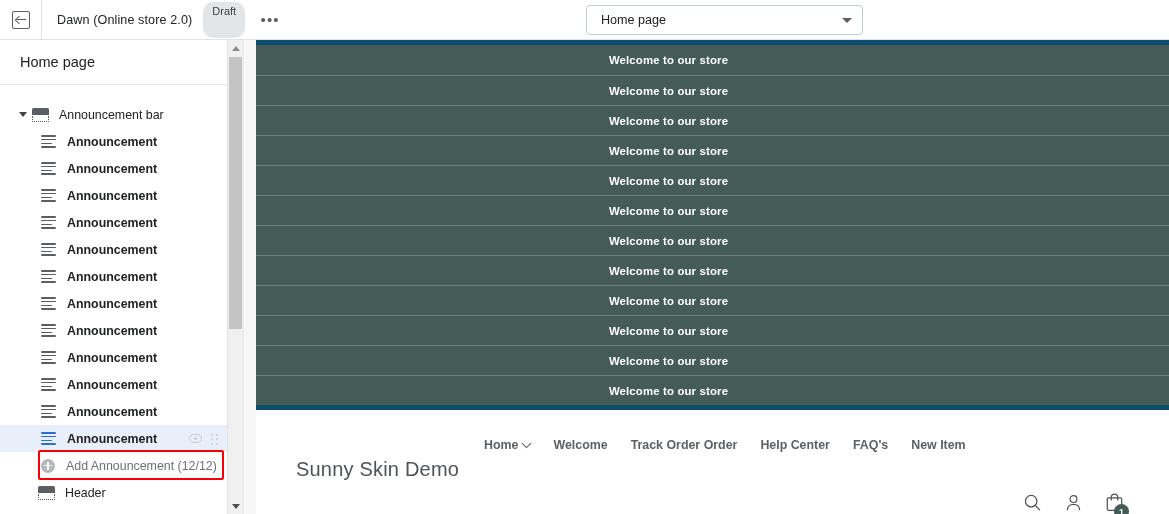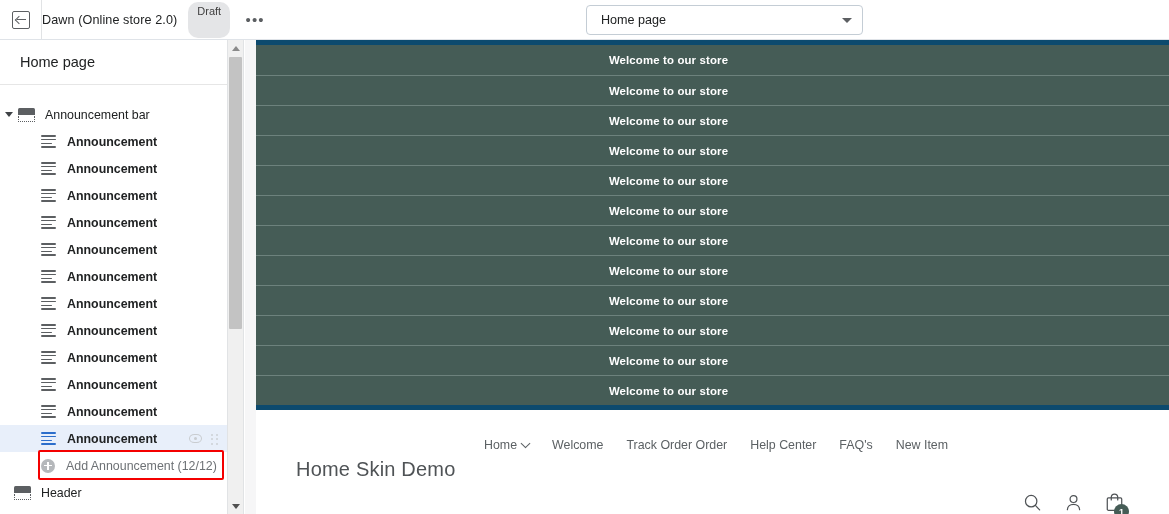--- a/index.html
+++ b/index.html
@@ -38,20 +38,21 @@
   }
   .exit-icon::after {
     content: "";
     position: absolute; left: 3.6px; top: 5.2px;
     width: 5px; height: 5px;
     border-left: 1.6px solid #5c5f62;
     border-bottom: 1.6px solid #5c5f62;
     transform: rotate(45deg);
   }
   #theme-name {
+    margin-left: 15px;
     font-size: 12.6px; color: #202223; letter-spacing: .1px;
     white-space: nowrap;
   }
   #draft-badge {
     margin-left: 11px;
     background: #e4e5e7; color: #404040;
     font-size: 11px; line-height: 1;
     padding: 4px 9px 21px; border-radius: 10px;
     white-space: nowrap;
   }
@@ -95,21 +96,21 @@
   }
   #tree { padding-top: 16px; }
 
   .tree-row {
     position: relative;
     height: 27px;
     display: flex; align-items: center;
     cursor: pointer;
     font-size: 12.4px; color: #202223;
   }
-  .tree-row.section { padding-left: 2px; }
+  .tree-row.section { padding-left: 16px; }
   .tree-row.child   { padding-left: 41px; font-weight: bold; }
   .tree-row.selected { background: #e8effa; }
   .tree-row.selected .row-label { color: #202223; }
 
   .disclosure {
     width: 14px; display: flex; align-items: center; justify-content: center;
     margin-right: 2px;
   }
   .disclosure i {
     width: 0; height: 0;
@@ -272,21 +273,21 @@
   }
   #store-logo {
     position: absolute; left: 40px; top: 48px;
     font-size: 20px; color: #4f5356; letter-spacing: .2px;
     white-space: nowrap;
   }
   #store-nav {
     position: absolute; left: 228px; top: 28px;
     width: 430px;
   }
-  .nav-line { display: flex; align-items: flex-start; gap: 23px; }
+  .nav-line { display: flex; align-items: flex-start; gap: 23px; font-weight: bold; }
   .nav-line + .nav-line { margin-top: 17px; }
   .nav-item {
     font-size: 12.4px; color: #5c6164; white-space: nowrap;
     display: flex; align-items: center; gap: 5px; cursor: pointer;
   }
   .nav-chevron {
     width: 7px; height: 7px;
     border-right: 1.3px solid #5c6164;
     border-bottom: 1.3px solid #5c6164;
     transform: rotate(45deg) translate(-1.5px,-1.5px);
@@ -459,21 +460,21 @@
             <b></b>
           </span>
       </span>
     </div>
 
     <div id="add-row">
       <span class="plus-icon"></span>
       <span class="row-label muted">Add Announcement (12/12)</span>
     </div>
 
-    <div class="tree-row section" style="padding-left:14px;">
+    <div class="tree-row section" style="padding-left:38px;">
       <span class="sect-icon">
           <span class="top"></span>
           <span class="bot"></span>
         </span>
       <span class="row-label">Header</span>
     </div>
 
   </div>
 </div>
 
@@ -527,21 +528,21 @@
         </div>
       <div class="ann-bar">
           <span>Welcome to our store</span>
         </div>
       <div class="ann-bar">
           <span>Welcome to our store</span>
         </div>
     </div>
 
     <div id="store-header">
-      <div id="store-logo">Home Skin Demo</div>
+      <div id="store-logo">Sunny Skin Demo</div>
 
       <div id="store-nav">
         <div class="nav-line">
           <span class="nav-item">
             <span>Home</span>
             <span class="nav-chevron"></span>
           </span>
           <span class="nav-item">Welcome</span>
           <span class="nav-item">Track Order Order</span>
           <span class="nav-item">Help Center</span>

